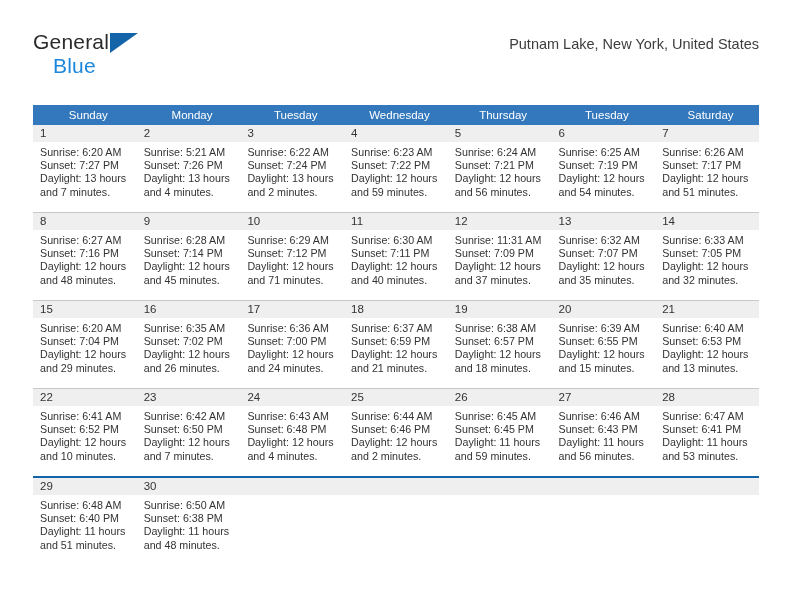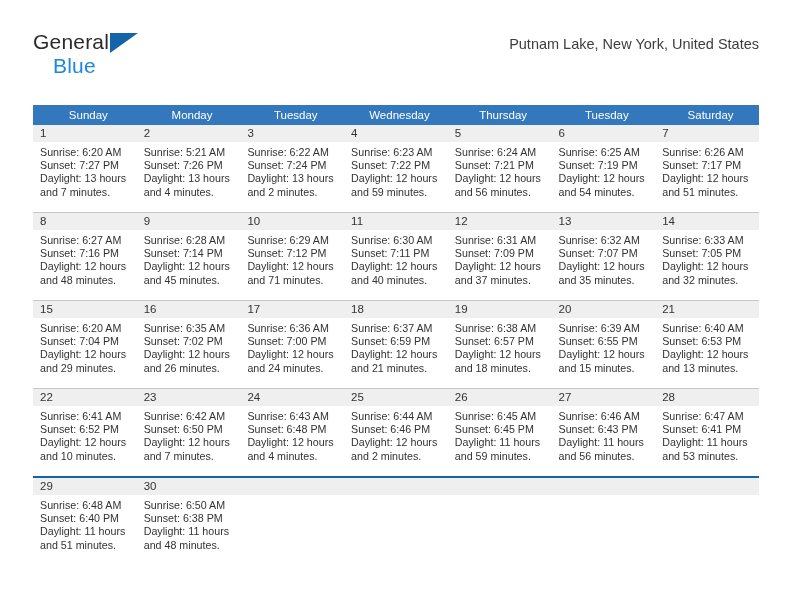--- a/index.html
+++ b/index.html
@@ -312,21 +312,21 @@
                 <div>Sunset: 7:11 PM</div>
                 <div>Daylight: 12 hours</div>
                 <div>and 40 minutes.</div>
               </div>
             </div>
           </td>
           <td>
             <div class="daycell">
               <div class="daynum-band">12</div>
               <div class="cellinfo">
-                <div>Sunrise: 6:31 AM</div>
+                <div>Sunrise: 11:31 AM</div>
                 <div>Sunset: 7:09 PM</div>
                 <div>Daylight: 12 hours</div>
                 <div>and 37 minutes.</div>
               </div>
             </div>
           </td>
           <td>
             <div class="daycell">
               <div class="daynum-band">13</div>
               <div class="cellinfo">

